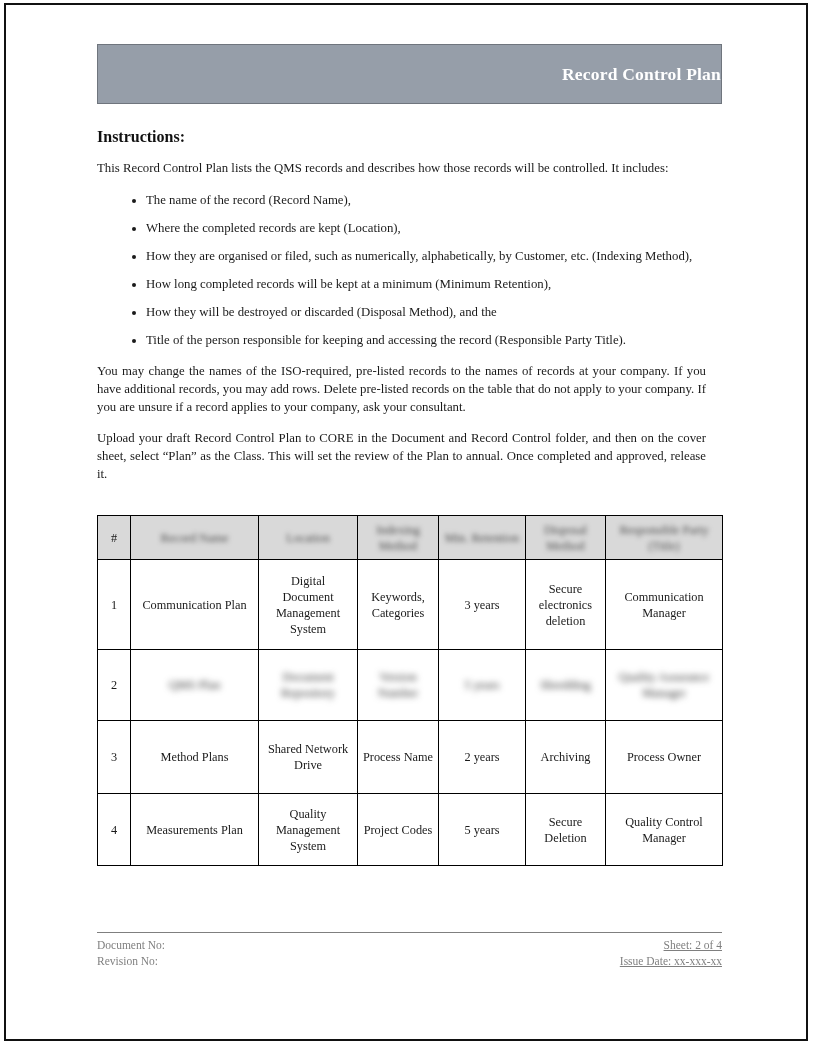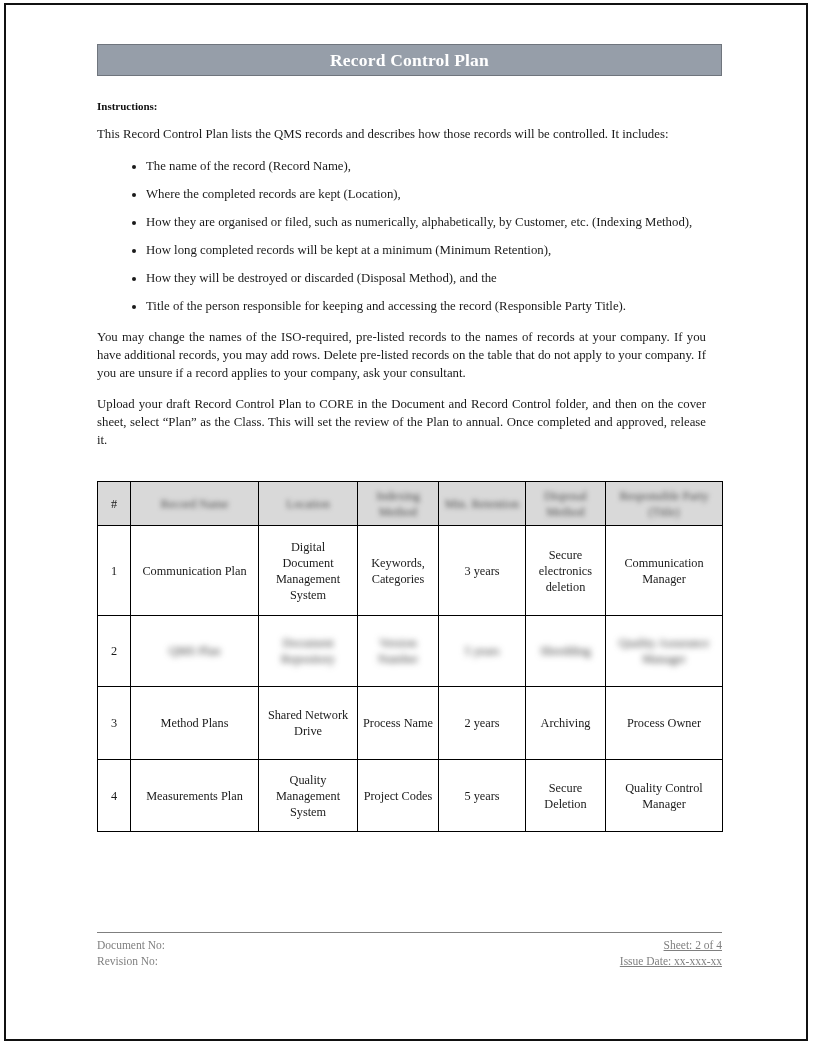--- a/index.html
+++ b/index.html
@@ -23,38 +23,38 @@
     pointer-events: none;
   }
   .content {
     position: absolute;
     left: 97px;
     top: 0;
     width: 625px;
   }
   .title-bar {
     margin-top: 44px;
-    height: 32px;
+    height: 60px;
     background: #969EA9;
     border: 1px solid #6F757D;
     box-sizing: border-box;
     display: flex;
     align-items: center;
-    justify-content: center;
+    justify-content: flex-end;
   }
   .title-bar h1 {
     margin: 0;
     font-size: 17.5px;
     font-weight: bold;
     color: #ffffff;
     letter-spacing: 0.2px;
   }
   h2.instructions {
     margin: 24px 0 0 0;
-    font-size: 11px;
+    font-size: 16px;
     font-weight: bold;
     color: #111111;
   }
   p.para {
     margin: 13px 16px 0 0;
     font-size: 12.8px;
     line-height: 18px;
     color: #1a1a1a;
     text-align: justify;
   }

